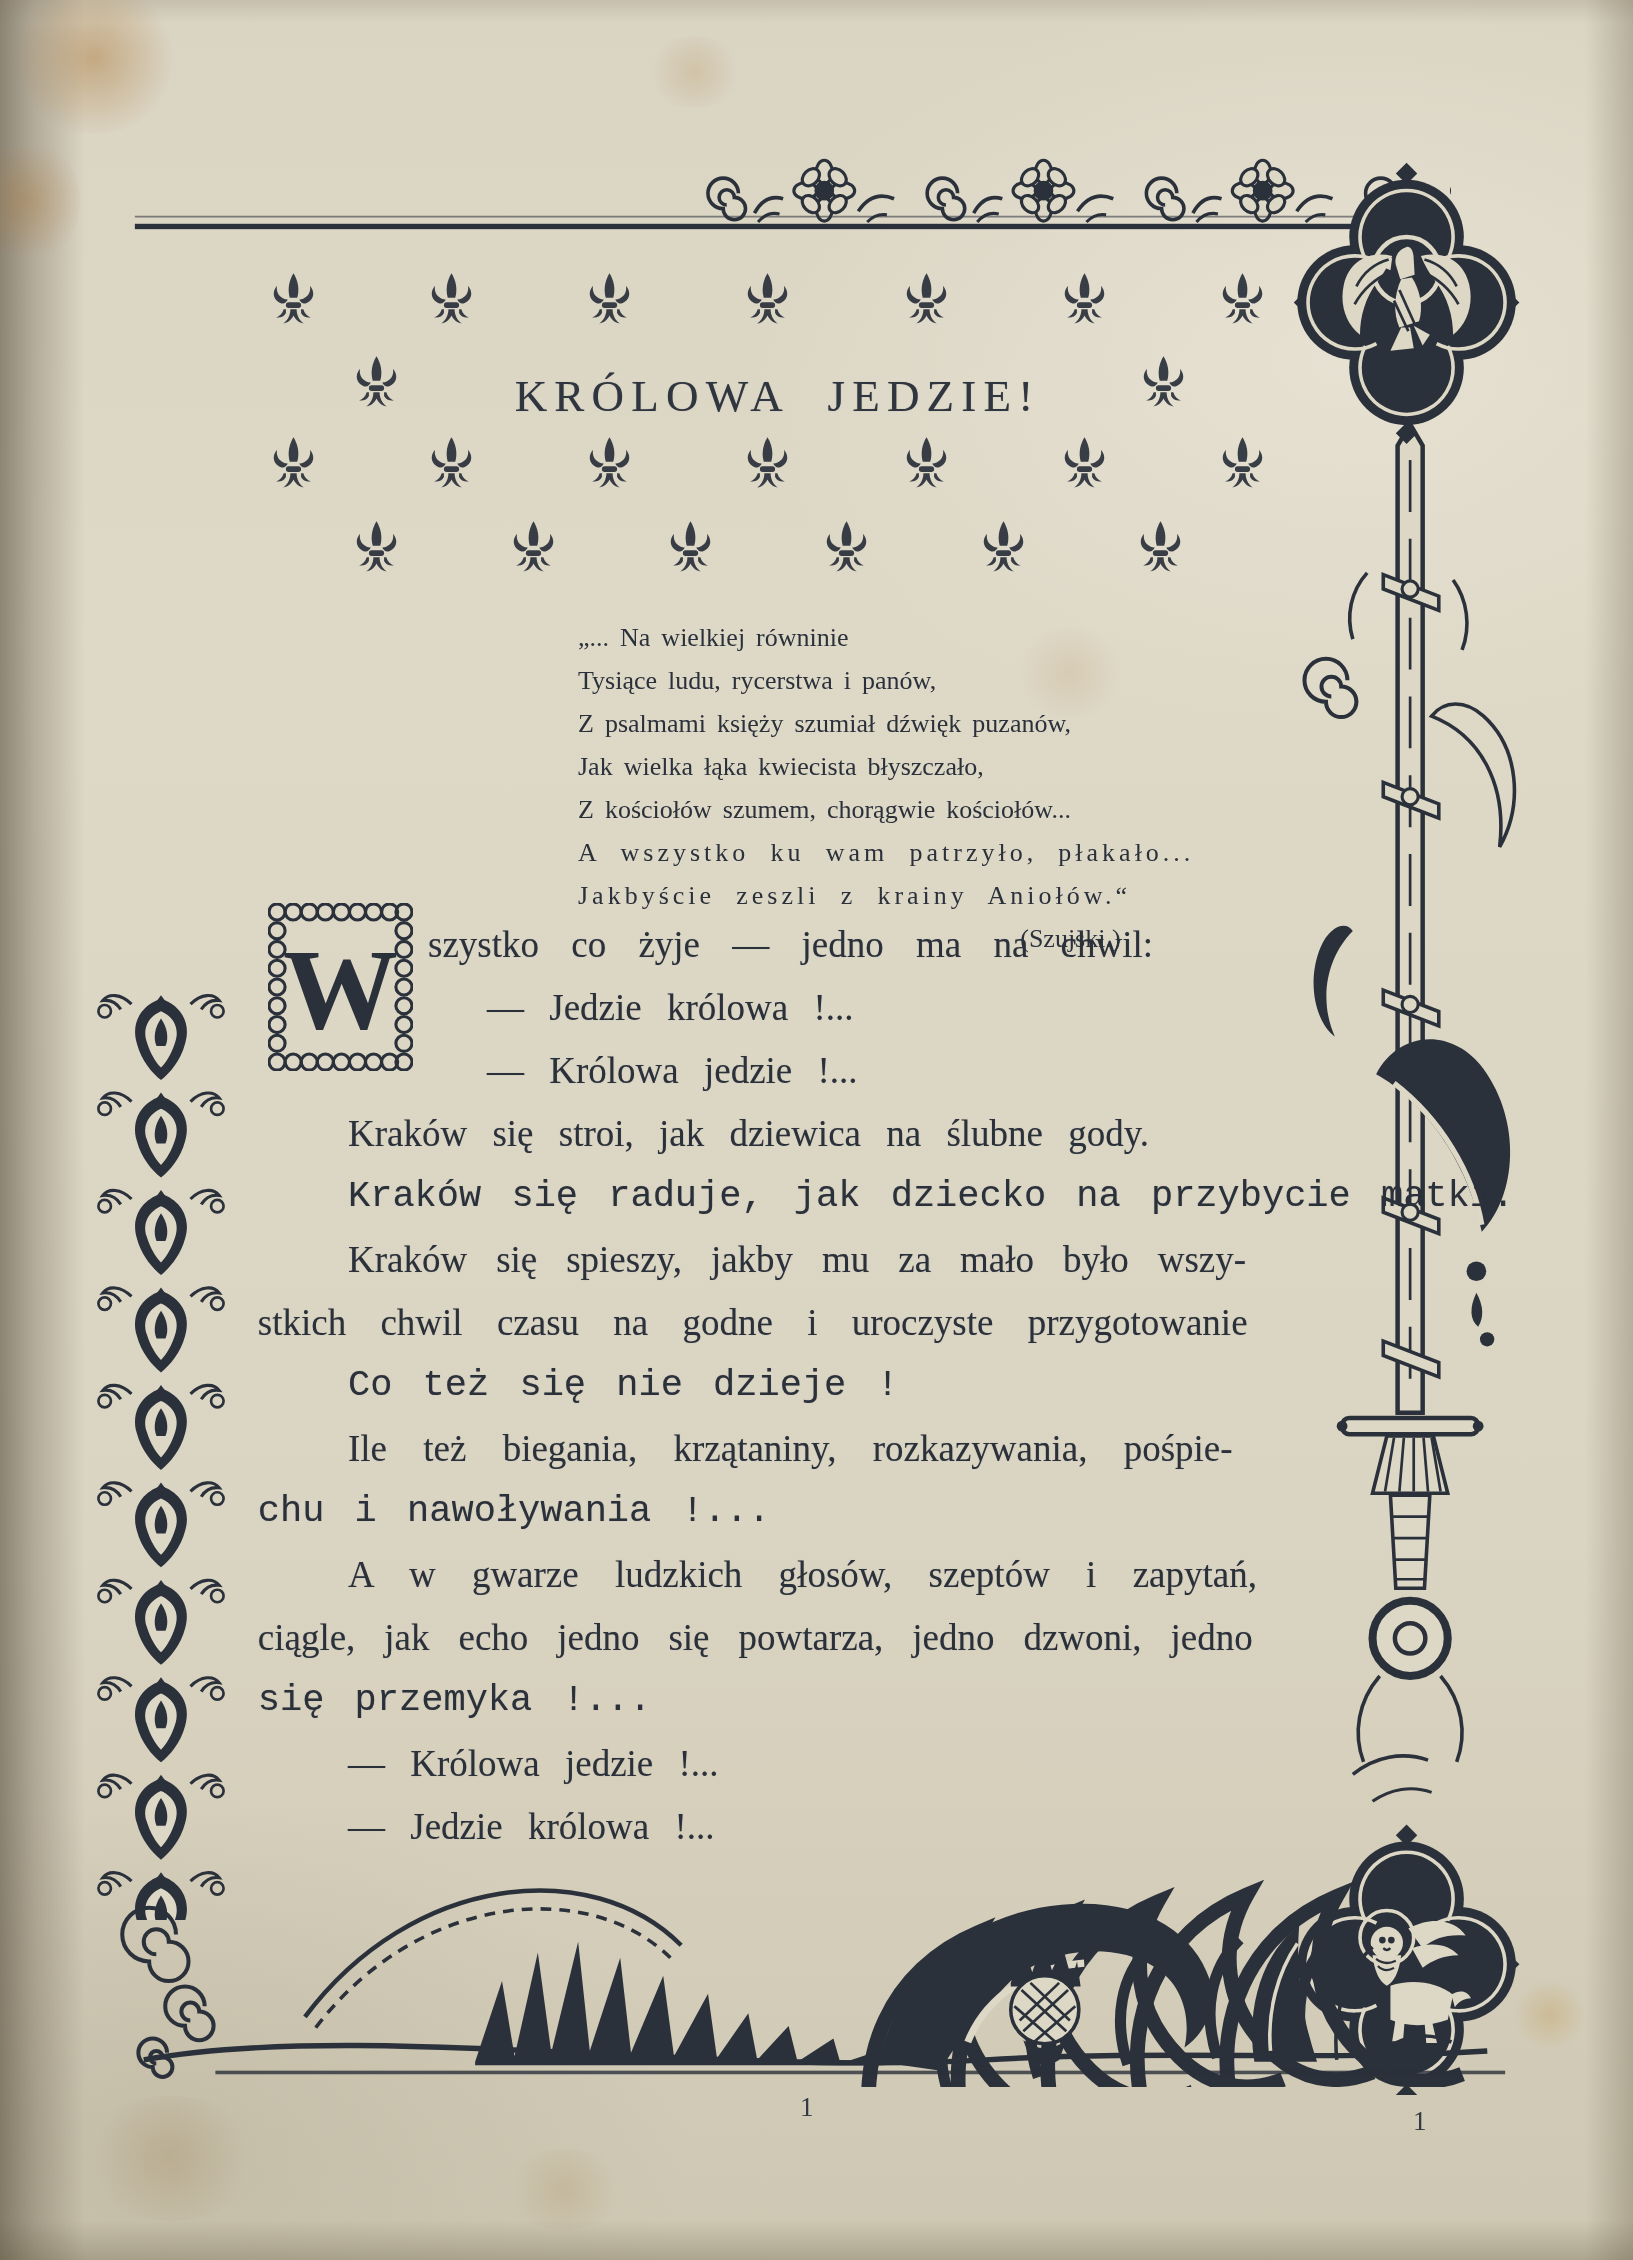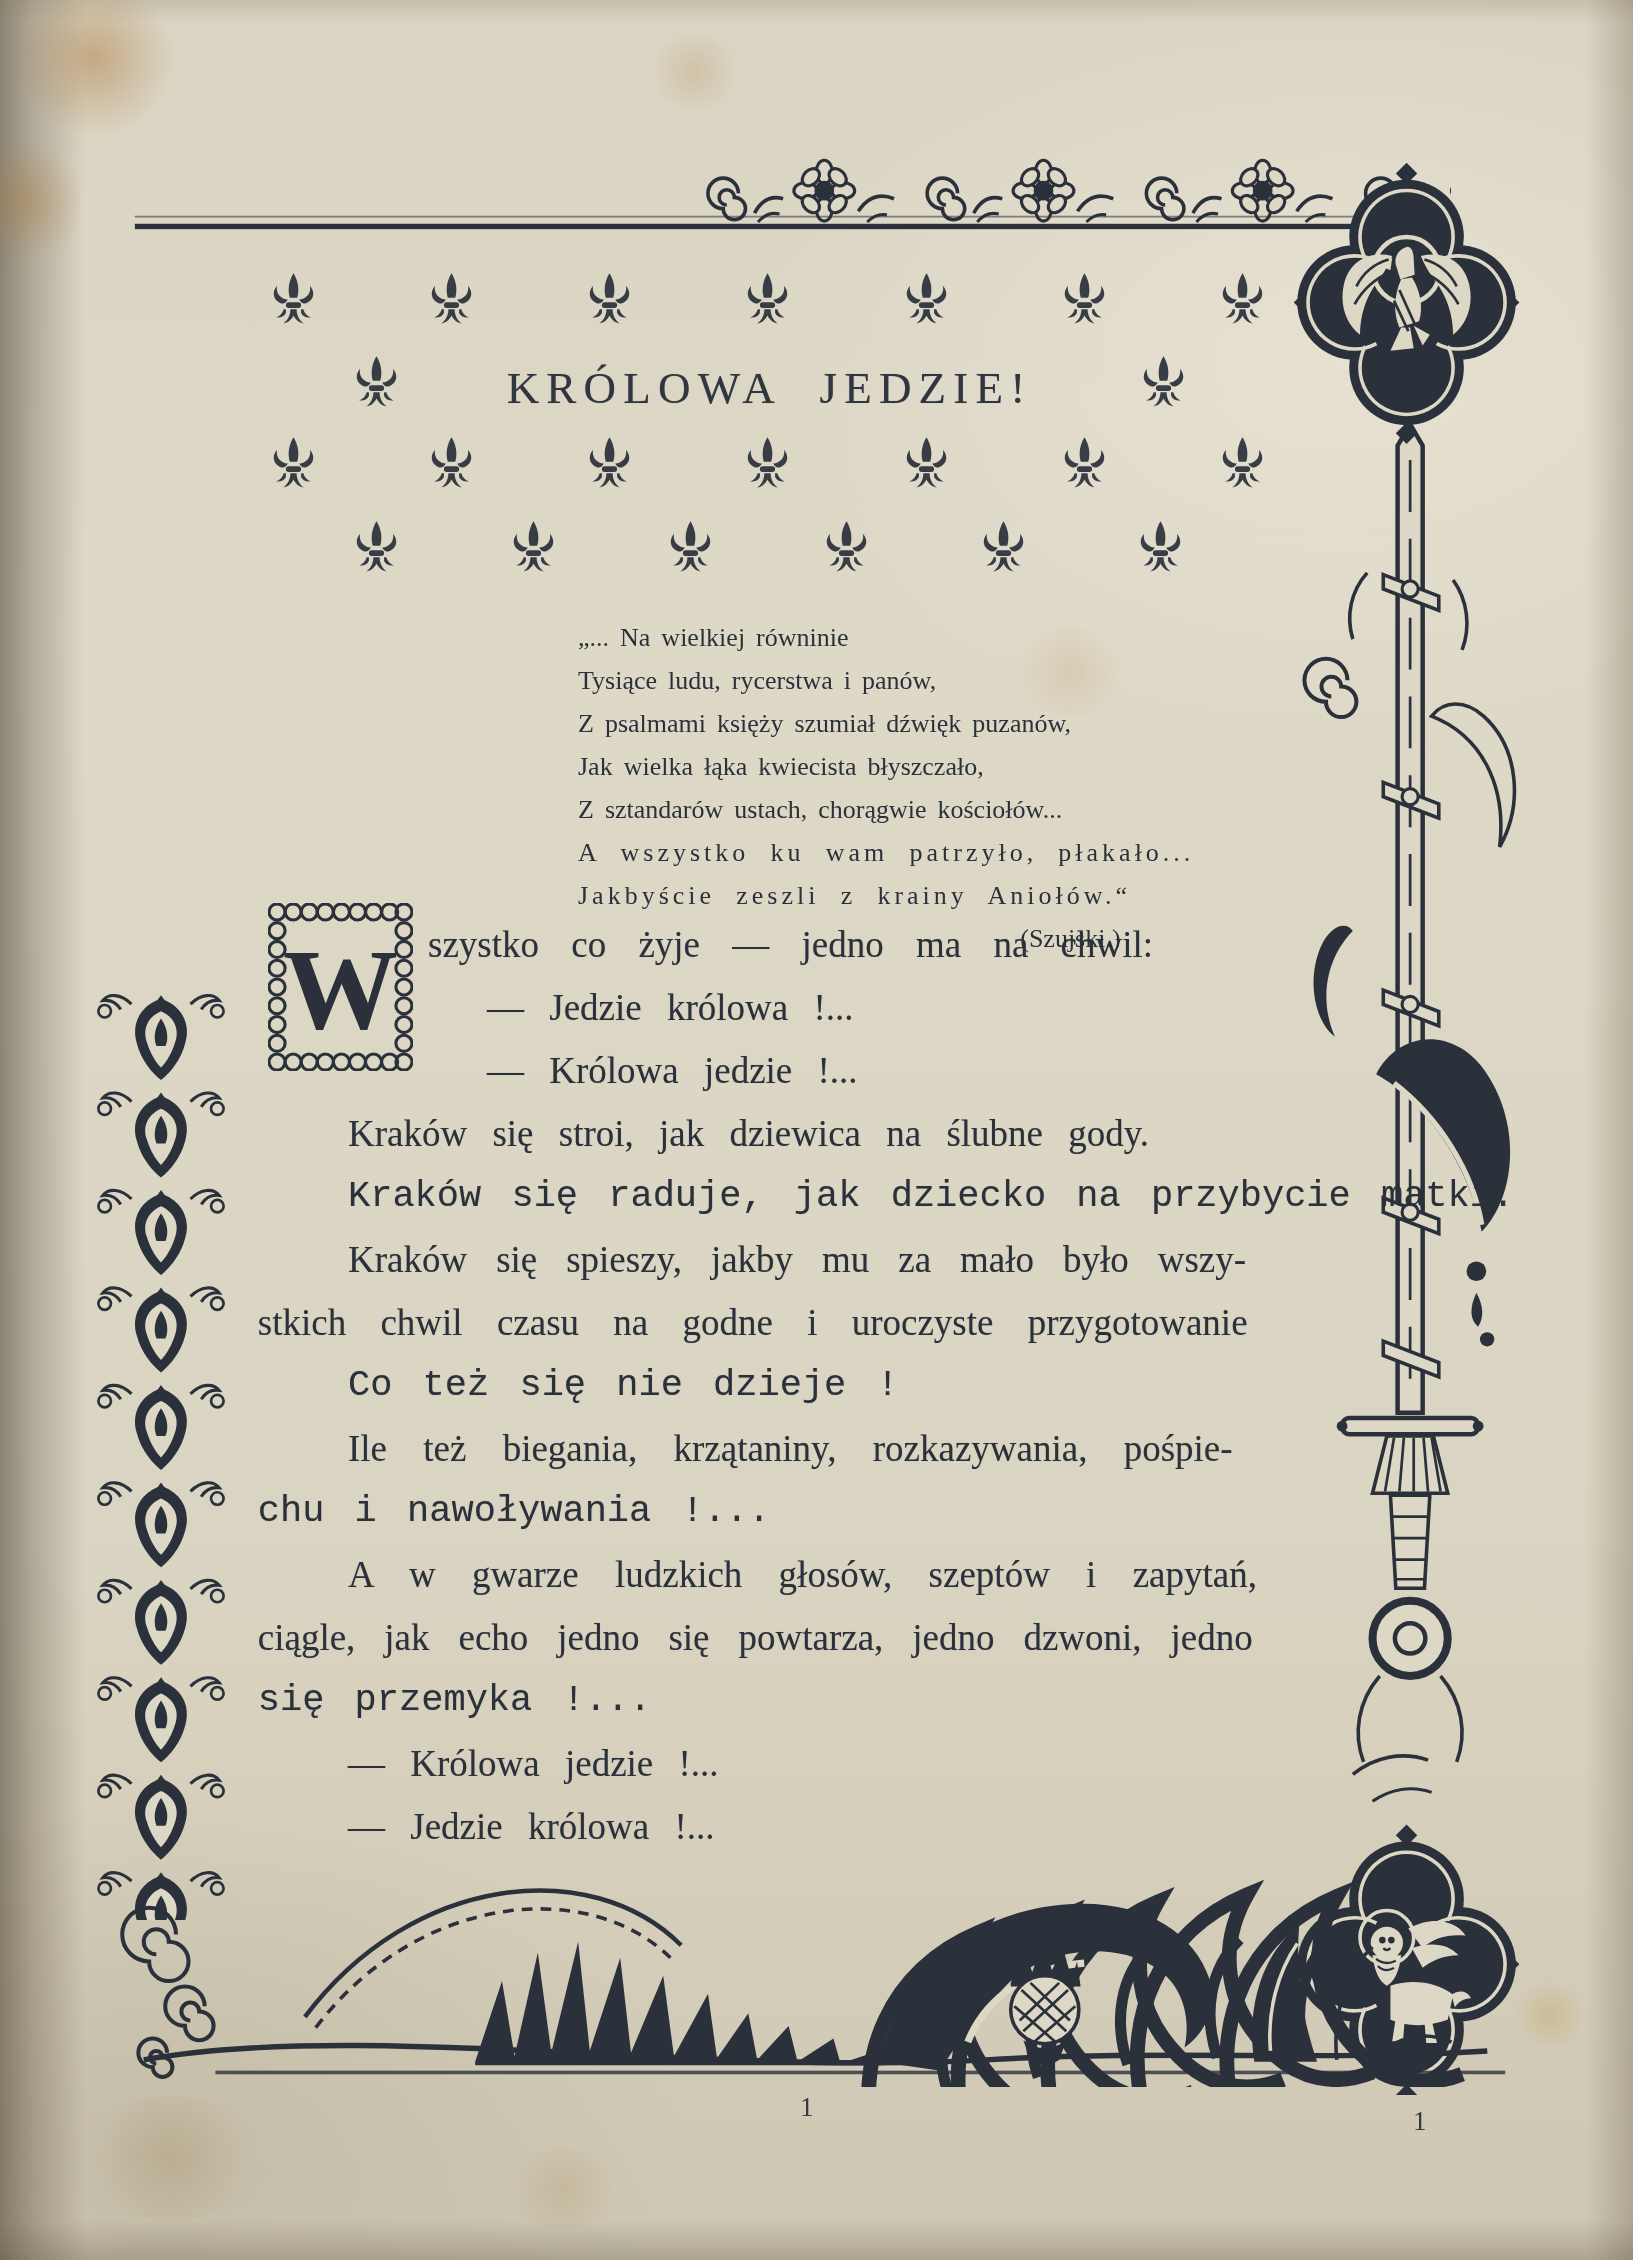--- a/index.html
+++ b/index.html
@@ -26,21 +26,21 @@
   svg.orn{position:absolute;}
   .nS{fill:none;stroke:#2b313b;}
   .nSp{fill:none;stroke:#ddd7c5;}
   .sI{fill:#2b313b;}
 
   .fleur-row{position:absolute;display:flex;justify-content:space-between;}
   .fleur{width:41px;height:56px;fill:#2c323c;opacity:.93;}
   .fleur-abs{position:absolute;}
 
   .title{
-    position:absolute;left:255px;top:358px;width:1021px;margin:4px;
+    position:absolute;left:255px;top:358px;width:1021px;margin:12px;
     text-align:center;font-size:45px;font-weight:normal;
     letter-spacing:7.2px;word-spacing:21.5px;color:#30363f;
     text-shadow:0 0 0.9px rgba(48,54,63,.4);
   }
 
   .epigraph{position:absolute;left:578px;top:616px;width:548px;font-size:26px;}
   .ep{line-height:43px;white-space:nowrap;word-spacing:4.5px;}
   .ep-sp{letter-spacing:4px;word-spacing:10.7px;}
   .ep-attr{line-height:43px;text-align:right;padding-right:5.4px;}
 
@@ -401,21 +401,21 @@
       </svg>
   </div>
 
   <h1 class="title">KRÓLOWA JEDZIE!</h1>
 
   <div class="epigraph">
     <div class="ep">„... Na wielkiej równinie</div>
     <div class="ep">Tysiące ludu, rycerstwa i panów,</div>
     <div class="ep">Z psalmami księży szumiał dźwięk puzanów,</div>
     <div class="ep">Jak wielka łąka kwiecista błyszczało,</div>
-    <div class="ep">Z sztandarów ustach, chorągwie kościołów...</div>
+    <div class="ep">Z kościołów szumem, chorągwie kościołów...</div>
     <div class="ep ep-sp">A wszystko ku wam patrzyło, płakało...</div>
     <div class="ep ep-sp">Jakbyście zeszli z krainy Aniołów.“</div>
     <div class="ep-attr">(Szujski.)</div>
   </div>
 
   <div class="dropcap-box">
     <svg width="145" height="168" viewBox="0 0 162 188">
       <g class="nS" stroke-width="3.5">
         <circle cx="10" cy="10" r="9"></circle>
           <circle cx="28" cy="10" r="9"></circle>

